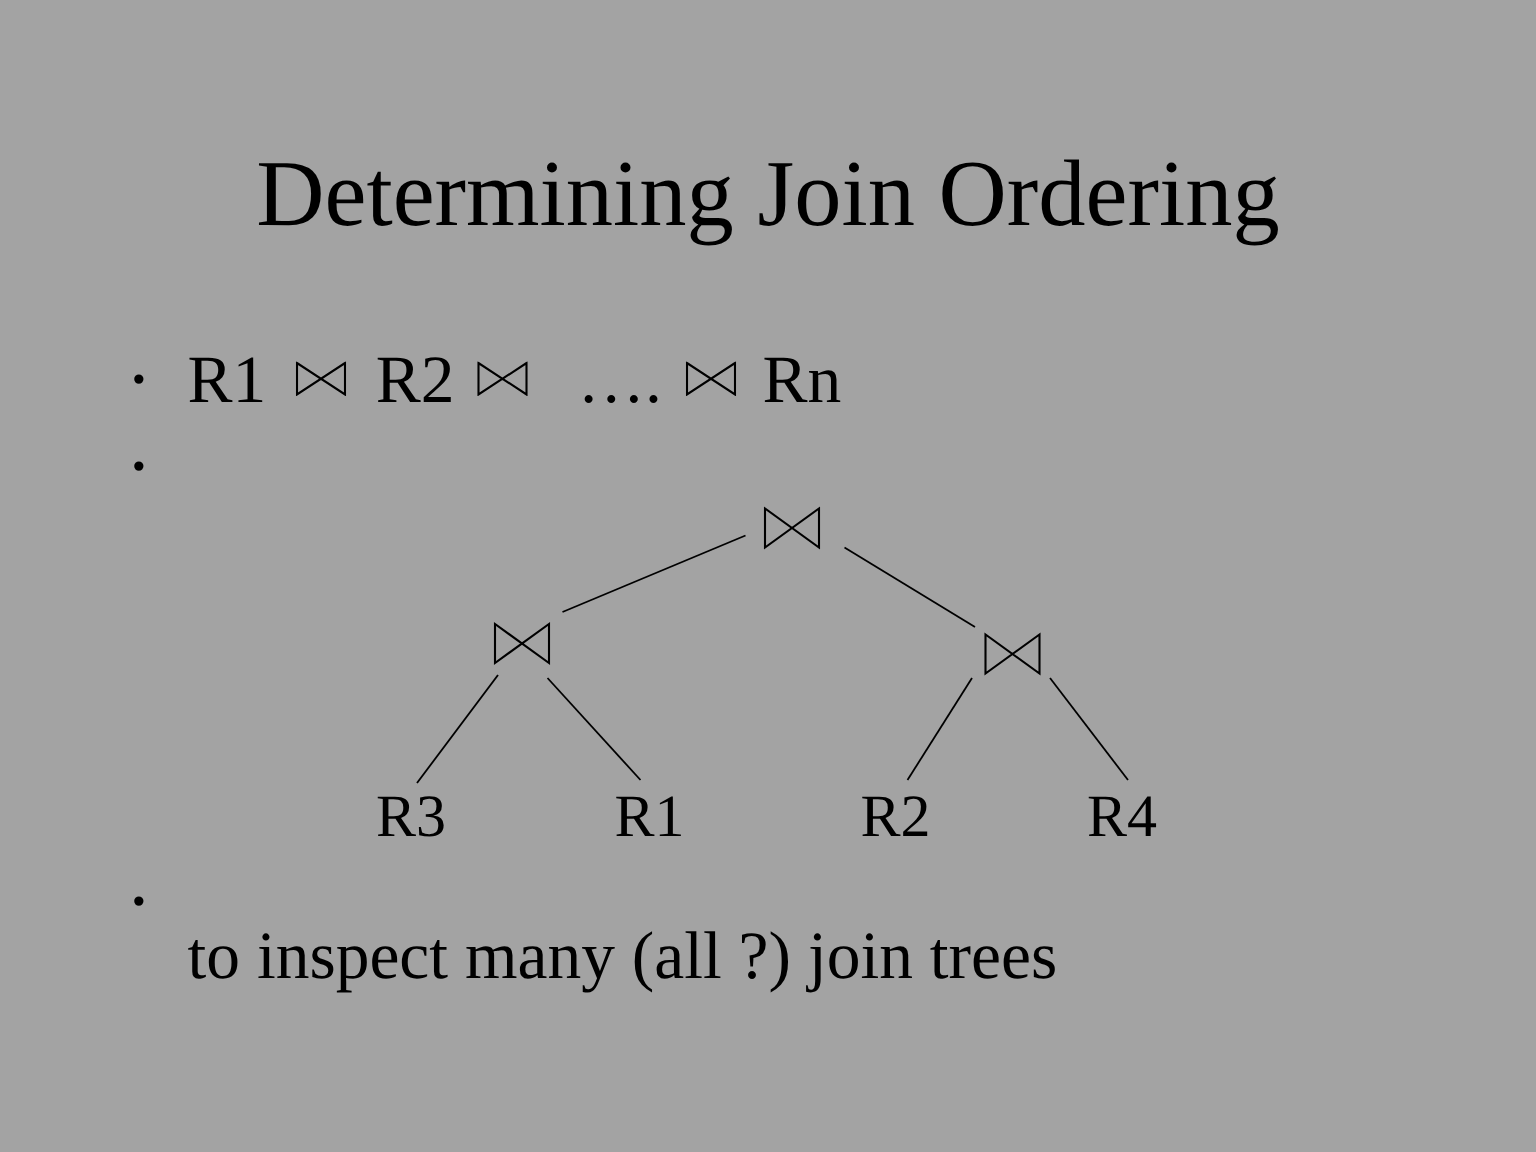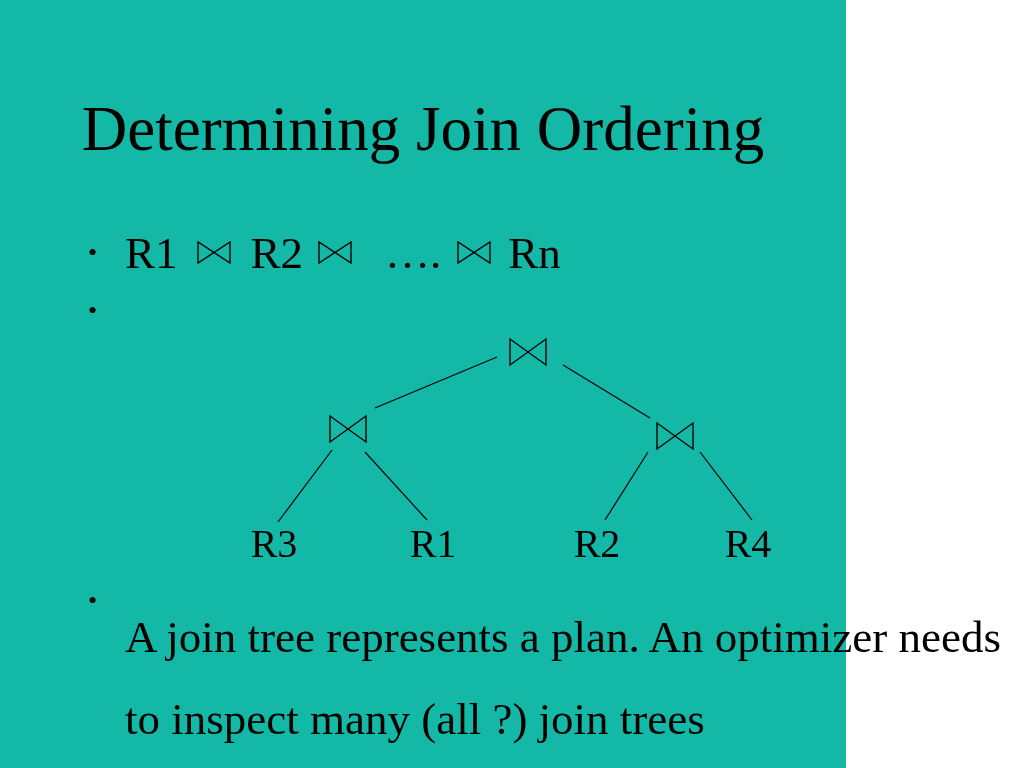--- a/index.html
+++ b/index.html
@@ -5,22 +5,22 @@
   html,body{margin:0;padding:0;}
   body{
     width:1024px;height:768px;
     background:#ffffff;
     font-family:"Liberation Serif","DejaVu Serif",serif;
     color:#000000;
     overflow:hidden;
   }
   .slide{
     position:relative;
-    width:846px;height:768px;
-    background:#14b8a6;
+    width:1024px;height:768px;
+    background:#a3a3a3;
   }
   .title{
     position:absolute;
     top:92px;left:0;right:0;
     margin:0;
     text-align:center;
     font-size:63px;
     font-weight:400;
     line-height:1.2;
     letter-spacing:0px;
@@ -118,18 +118,17 @@
 
     <text class="leaf" x="44" y="225">R3</text>
     <text class="leaf" x="203" y="225">R1</text>
     <text class="leaf" x="367" y="225">R2</text>
     <text class="leaf" x="518" y="225">R4</text>
   </svg>
 
   <div class="row row-b3">
     <span class="marker">•</span>
     <div class="b3lines">
-      <div class="btext">A join tree represents a plan. An optimizer needs</div>
       <div class="btext">to inspect many (all ?) join trees</div>
     </div>
   </div>
 
 </div>
 
 </body></html>

